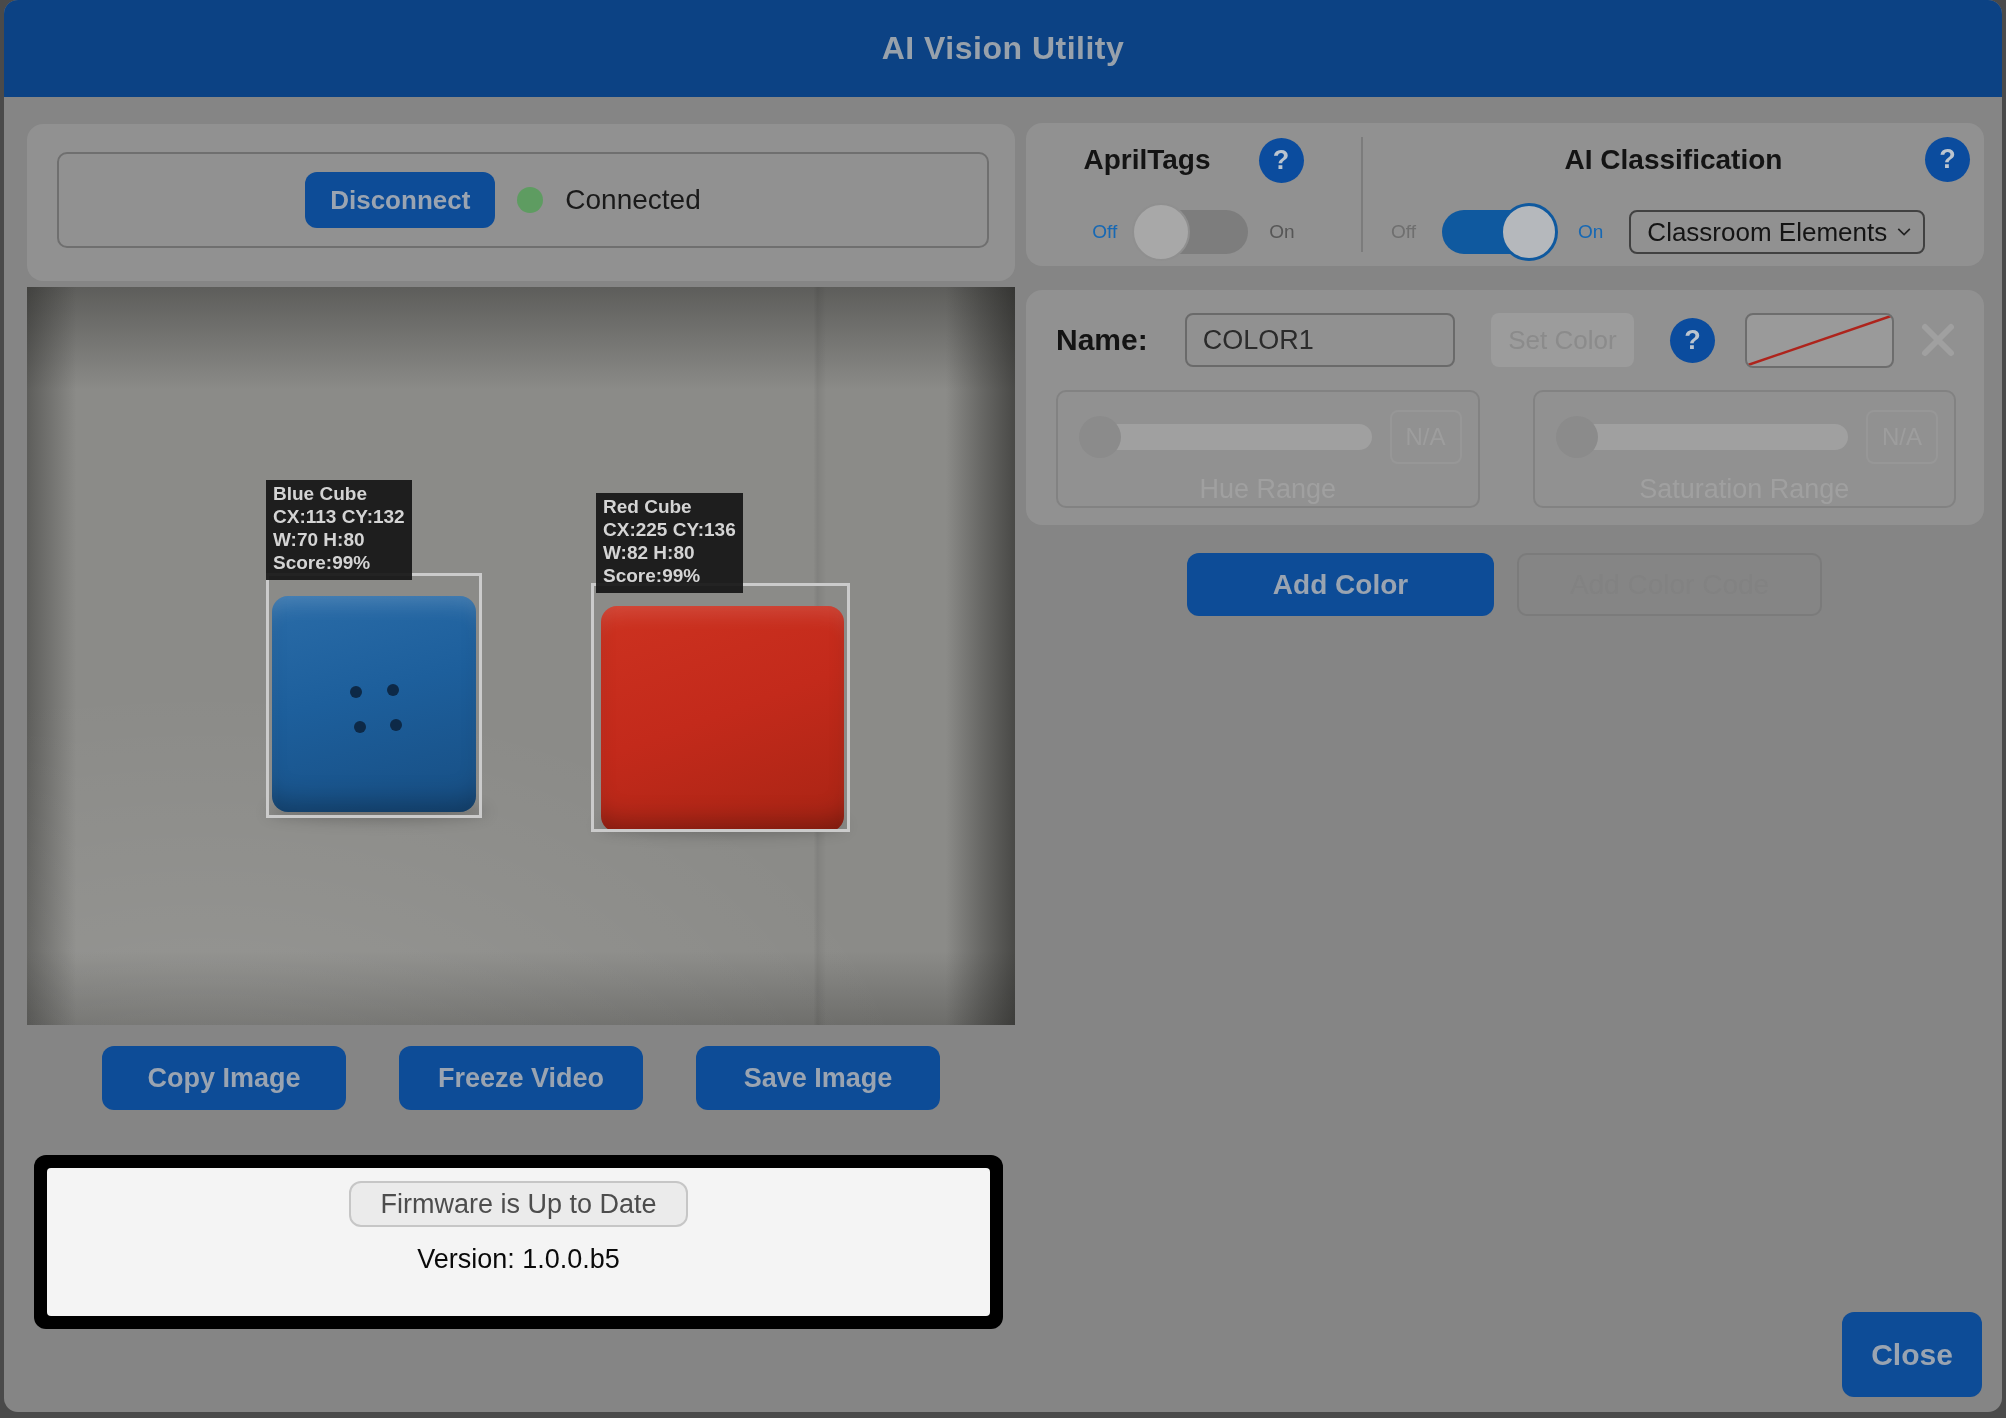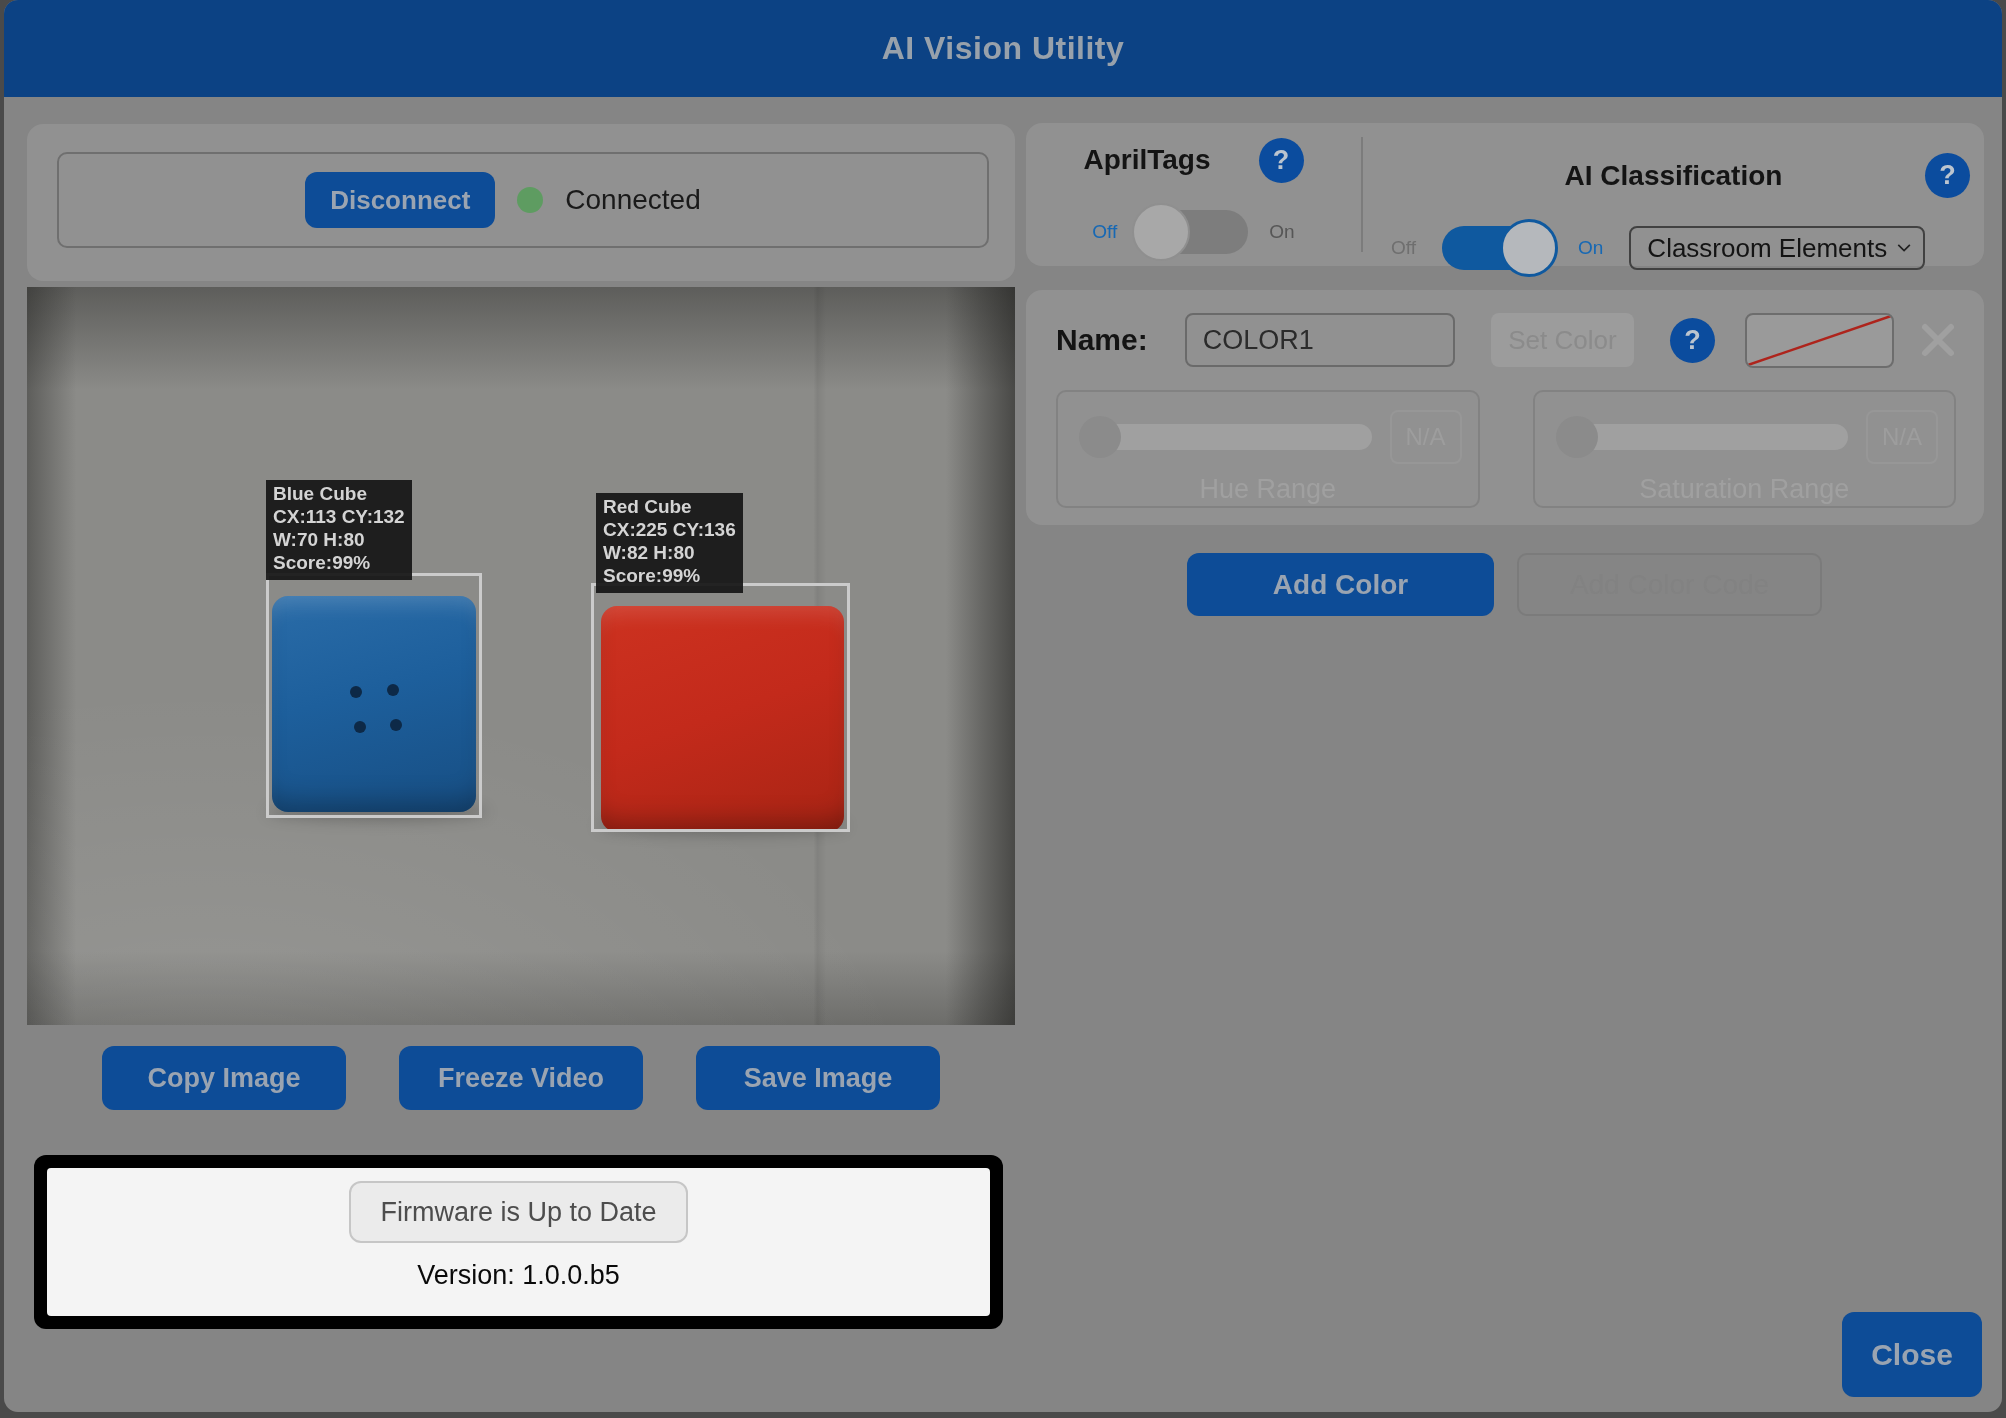--- a/index.html
+++ b/index.html
@@ -42,27 +42,27 @@
       box-shadow:inset 0 18px 20px -10px rgba(255,255,255,0.13), inset 0 -22px 26px -12px rgba(0,0,0,0.30);}
   .cube-dot{position:absolute;width:12px;height:12px;border-radius:50%;background:#0d2947;}
 
   
   .video-row{position:absolute;left:23px;top:1046px;width:988px;display:flex;justify-content:center;gap:53px;}
   .video-row .btn{width:244px;height:64px;font-size:27px;}
 
   
   .firmware{position:absolute;left:30px;top:1155px;width:969px;height:174px;background:#000;border-radius:12px;padding:13px;z-index:5;}
   .firmware-inner{width:100%;height:100%;background:#f4f4f4;border-radius:4px;display:flex;flex-direction:column;align-items:center;padding-top:13px;}
-  .firmware-btn{width:339px;height:62px;background:#ebebeb;border:2px solid #c6c6c6;border-radius:12px;color:#4d4d4d;font-size:27px;cursor:pointer;}
+  .firmware-btn{width:339px;height:46px;background:#ebebeb;border:2px solid #c6c6c6;border-radius:12px;color:#4d4d4d;font-size:27px;cursor:pointer;}
   .firmware-version{margin-top:17px;font-size:27px;color:#0a0a0a;}
 
   
   .toggles-card{left:1022px;top:123px;width:958px;height:143px;}
   .at-block{position:absolute;left:0;top:0;width:335px;height:143px;}
-  .ai-block{position:absolute;left:337px;top:16px;right:0;height:143px;}
+  .ai-block{position:absolute;left:337px;top:0;right:0;height:143px;}
   .vdivider{position:absolute;left:335px;top:14px;bottom:14px;width:2px;background:#7c7c7c;}
   .title-row{display:flex;justify-content:center;align-items:center;gap:48px;margin-top:20px;height:34px;}
   .panel-title{font-size:28px;font-weight:bold;color:#141414;}
   .help-icon{width:45px;height:45px;border-radius:50%;background:#0b4c9e;color:#bcc5cf;font-size:27px;font-weight:bold;
       display:flex;align-items:center;justify-content:center;cursor:pointer;flex:0 0 auto;}
   .toggle-row{display:flex;align-items:center;gap:21px;margin-top:33px;justify-content:center;}
   .ai-toggle-row{justify-content:flex-start;padding-left:28px;gap:26px;}
   .ai-help{position:absolute;right:14px;top:14px;}
   .off-on{font-size:19px;color:#565656;}
   .lbl-active{color:#1668b4;}

